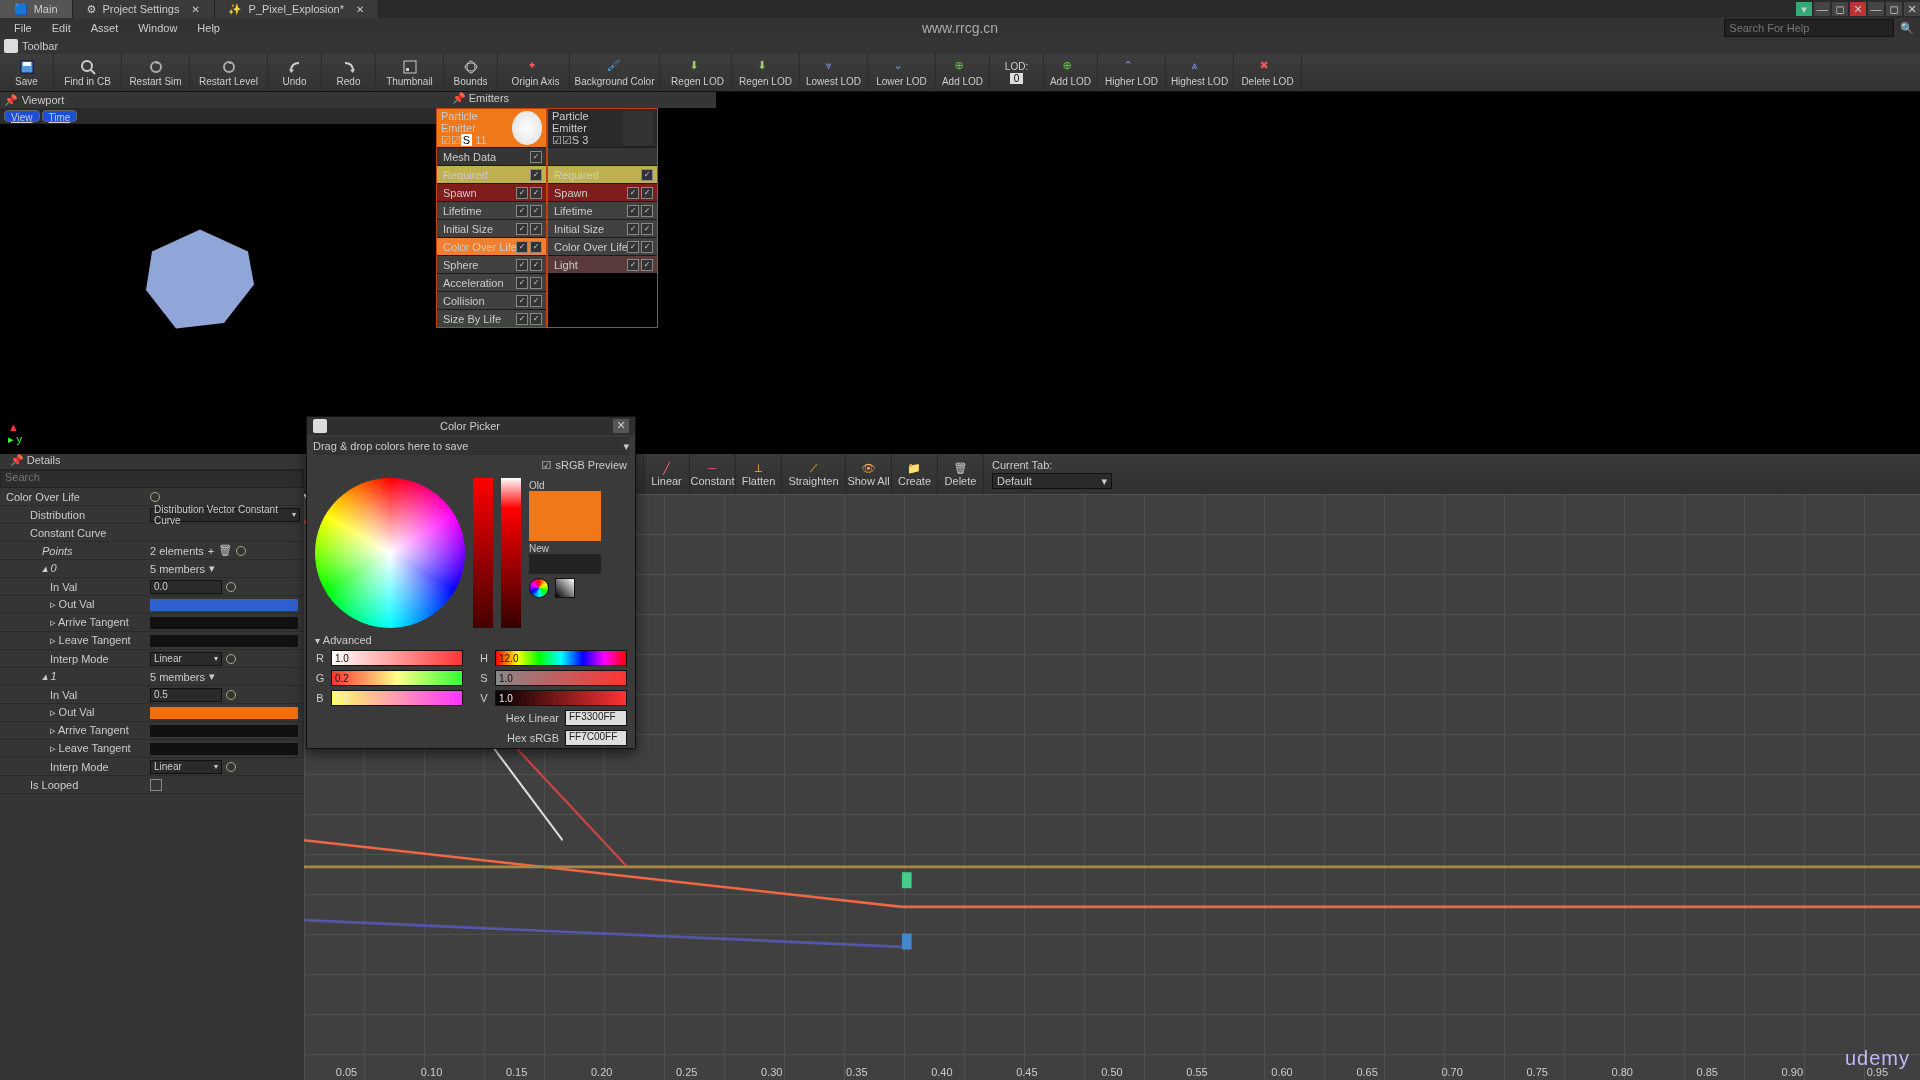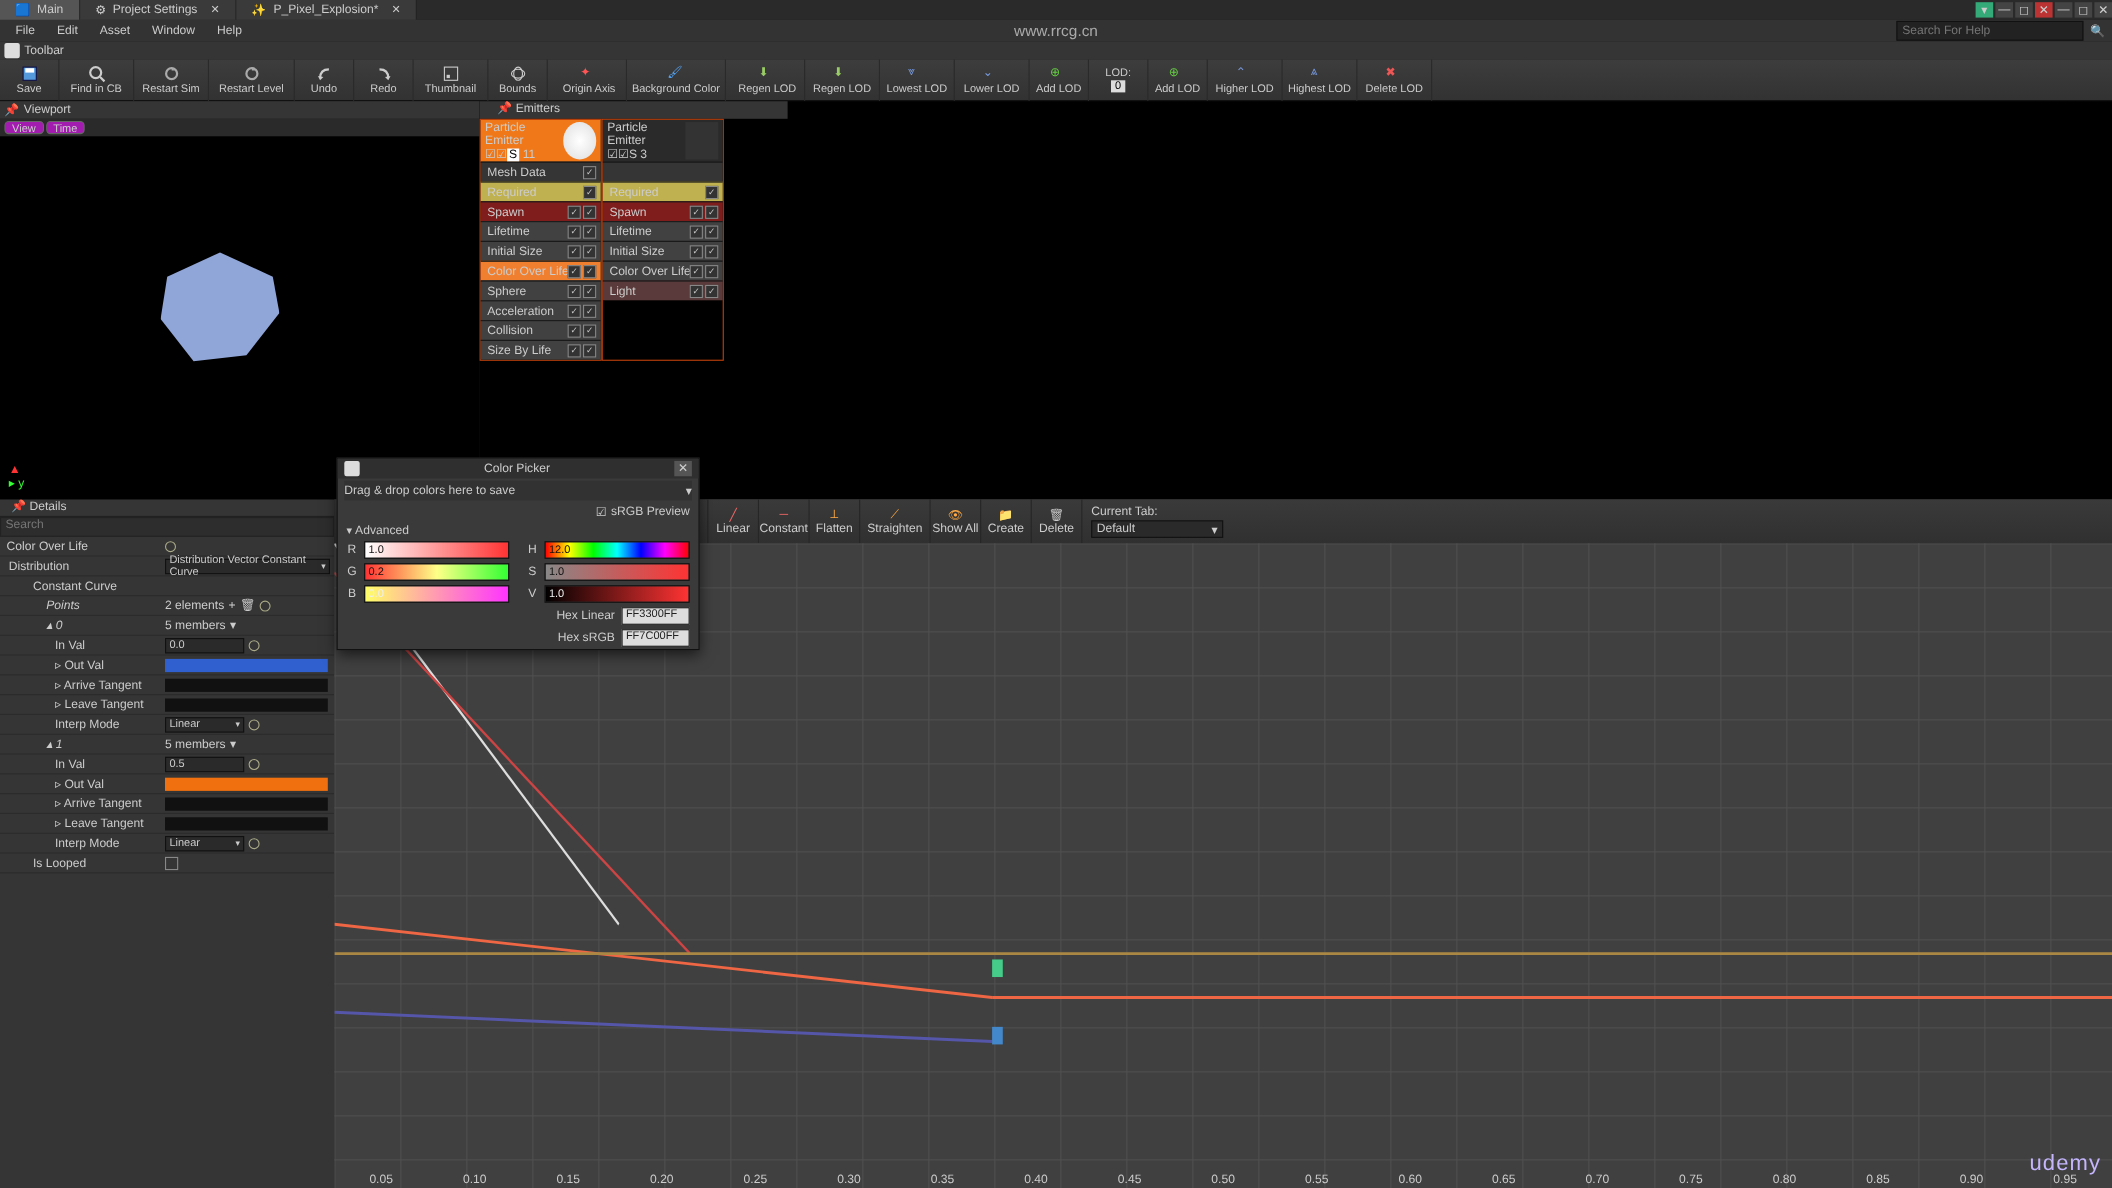--- a/index.html
+++ b/index.html
@@ -21,21 +21,21 @@
 .tbtn { width: 54px; height: 38px; display: flex; flex-direction: column; align-items: center; justify-content: center; gap: 1px; border-right: 1px solid #2a2a2a; }
 .tbtn.wide { width: 68px; }
 .tbtn.wider { width: 78px; }
 .tbtn svg, .tbtn .ico { width: 16px; height: 16px; }
 .tbtn span.lbl { font-size: 10px; }
 .tsep { width: 4px; height: 38px; }
 .content { display: flex; height: 362px; }
 .viewportwrap { width: 436px; display: flex; flex-direction: column; }
 .viewporthdr { height: 16px; background: #353535; display: flex; align-items: center; padding-left: 4px; gap: 4px; }
 .viewportbtns { height: 16px; display: flex; gap: 2px; padding: 2px 4px; background: #2a2a2a; }
-.vpbtn { padding: 1px 6px; background: #a21caf; border: 1px solid #666; border-radius: 4px; font-size: 10px; }
+.vpbtn { padding: 1px 6px; background: #1d4ed8; border: 1px solid #666; border-radius: 4px; font-size: 10px; text-decoration: underline; }
 .viewport { flex: 1; background: #000; position: relative; }
 .viewport .cube { position: absolute; left: 140px; top: 100px; width: 120px; height: 110px; background: #a0b8f0; clip-path: polygon(50% 5%, 90% 25%, 95% 55%, 70% 90%, 30% 95%, 5% 60%, 10% 25%); filter: brightness(0.9); }
 .viewport .axis { position: absolute; left: 8px; bottom: 8px; font-size: 10px; }
 .rightblack { flex: 1; background: #000; position: relative; }
 .emitters { position: absolute; left: 0; top: 0; width: 280px; }
 .emhdr { height: 16px; background: #353535; padding-left: 16px; }
 .emrow { display: flex; }
 .emcard { width: 111px; border: 1px solid #c2410c; }
 .emtop { height: 38px; display: flex; align-items: center; padding: 2px 4px; gap: 4px; }
 .emtop.orange { background: #f07818; }
@@ -52,21 +52,21 @@
 .module .chk span { width: 12px; height: 12px; border: 1px solid #888; background: #333; font-size: 8px; display: flex; align-items: center; justify-content: center; }
 .lower { display: flex; height: calc(1080px - 18px - 20px - 16px - 38px - 362px); }
 .detailspane { width: 304px; background: #353535; display: flex; flex-direction: column; }
 .dthdr { height: 16px; background: #353535; padding-left: 10px; border-bottom: 1px solid #222; }
 .dtsearch { height: 18px; background: #2d2d2d; border: 1px solid #222; padding-left: 4px; width: auto; }
 .dtsearch input { background: transparent; border: none; width: 100%; color: #888; }
 .dtree { flex: 1; overflow: hidden; }
 .drow { height: 18px; display: flex; align-items: center; border-bottom: 1px solid #2b2b2b; }
 .drow .lbl { flex: 0 0 150px; padding-left: 4px; }
 .drow .ind0 { padding-left: 6px; }
-.drow .ind1 { padding-left: 8px; }
+.drow .ind1 { padding-left: 30px; }
 .drow .ind2 { padding-left: 30px; }
 .drow .ind3 { padding-left: 42px; font-style: italic; }
 .drow .ind4 { padding-left: 50px; }
 .drow .val { flex: 1; display: flex; align-items: center; gap: 4px; }
 .numbox { width: 72px; height: 14px; background: #2a2a2a; border: 1px solid #111; padding-left: 3px; font-size: 10px; }
 .combo { width: 72px; height: 14px; background: #2a2a2a; border: 1px solid #111; padding-left: 3px; font-size: 10px; display: flex; align-items: center; }
 .combo::after { content: "▾"; margin-left: auto; margin-right: 3px; font-size: 8px; }
 .colorbar { width: 148px; height: 12px; }
 .colorbar.blue { background: #3060d0; }
 .colorbar.orange { background: #f07010; }
@@ -639,20 +639,35 @@
     <span class="clx">✕</span>
   </div>
   <div class="cpsave">
       <span>Drag &amp; drop colors here to save</span> 
       <span style="margin-left:auto;">▾</span>
     </div>
   <div style="display:flex;justify-content:flex-end;padding:2px 8px;gap:4px;">
     <span>☑</span>
       <span>sRGB Preview</span>
   </div>
+  <div class="cprow1">
+    <div class="wheel"></div>
+    <div class="vbar"></div>
+    <div class="sbar"></div>
+    <div class="oldnew">
+      <div class="lab">Old</div>
+      <div class="sw" style="background:#f07818;"></div>
+      <div class="lab">New</div>
+      <div class="sw" style="background:#222;height:20px;"></div>
+      <div class="pickrow" style="padding:4px 0;">
+        <div class="sq" style="background:conic-gradient(red,yellow,lime,cyan,blue,magenta,red);border-radius:50%;"></div>
+        <div class="sq" style="background:linear-gradient(45deg,#000,#fff);"></div>
+      </div>
+    </div>
+  </div>
   <div class="advhdr">▾ <span>Advanced</span></div>
   <div style="display:flex;">
     <div style="flex:1;">
       <div class="slrow">
           <span class="ch">R</span>
           <div class="slbox sl-r">1.0</div>
         </div>
       <div class="slrow">
           <span class="ch">G</span>
           <div class="slbox sl-g">0.2</div>

